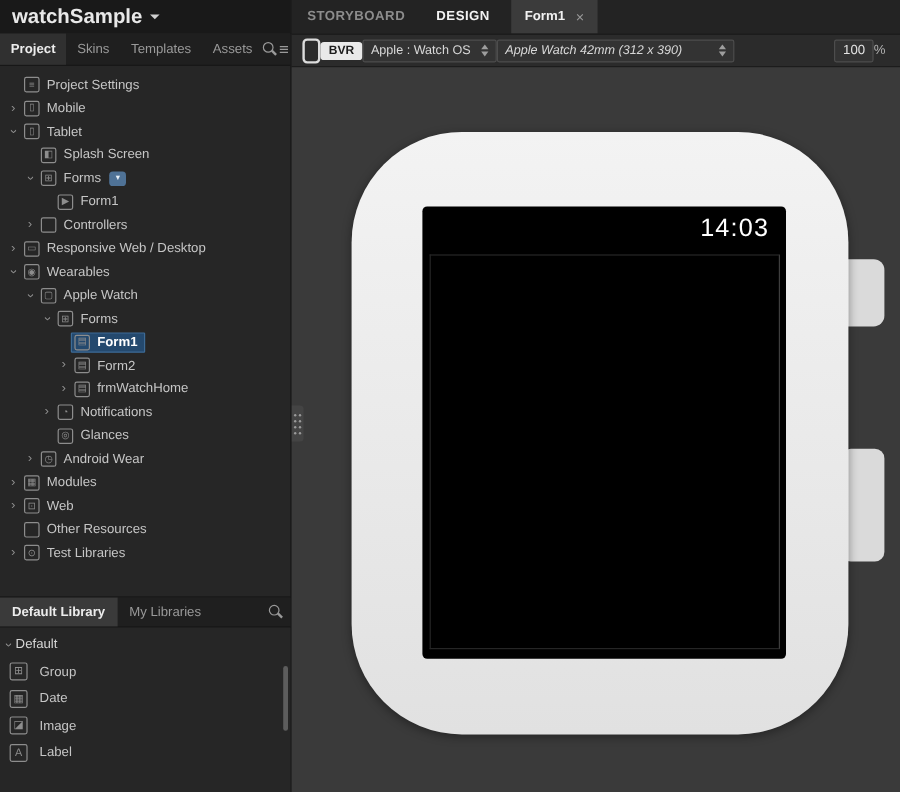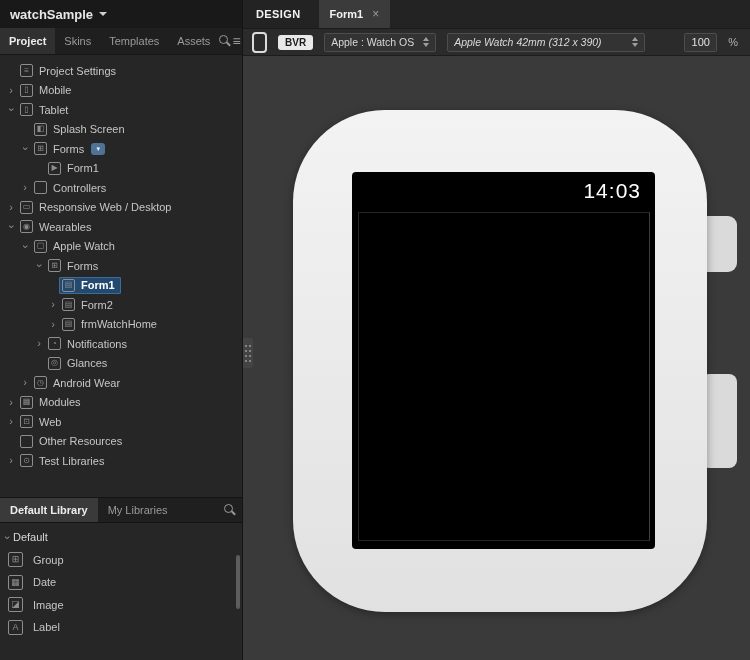--- a/index.html
+++ b/index.html
@@ -2,21 +2,21 @@
 <html><head>
 <meta charset="utf-8">
 <style>
   * { box-sizing: border-box; margin: 0; padding: 0; }
   html,body { width:750px; height:660px; overflow:hidden; }
   body { font-family:"Liberation Sans", sans-serif; background:#1e1e1e; color:#c6c6c6; font-size:11px; }
   .app { display:flex; width:750px; height:660px; }
 
   
   .sidebar { width:243px; flex:none; display:flex; flex-direction:column; background:#262626; border-right:1px solid #141414; }
-  .project-header { height:28px; flex:none; background:#191919; display:flex; align-items:center; gap:6px; padding:0 10px; color:#e8e8e8; font-weight:bold; font-size:13px; }
+  .project-header { height:28px; flex:none; background:#191919; display:flex; align-items:center; gap:6px; padding:0 10px; color:#e8e8e8; font-weight:bold; font-size:17px; }
   .caret-down { width:0; height:0; border-left:4px solid transparent; border-right:4px solid transparent; border-top:4px solid #cfcfcf; }
   .side-tabs { height:27px; flex:none; background:#1f1f1f; border-bottom:1px solid #171717; display:flex; align-items:stretch; }
   .side-tab { display:flex; align-items:center; padding:0 9px; color:#9a9a9a; cursor:default; }
   .side-tab.active { background:#303030; color:#ececec; font-weight:bold; }
   .side-tabs .spacer { flex:1; }
   .icon-btn { width:24px; display:flex; align-items:center; justify-content:center; color:#9a9a9a; }
   .search-icon { position:relative; width:12px; height:12px; }
   .search-icon::before { content:''; position:absolute; left:0; top:0; width:7px; height:7px; border:1.5px solid #9a9a9a; border-radius:50%; }
   .search-icon::after { content:''; position:absolute; left:7px; top:8px; width:5px; height:1.5px; background:#9a9a9a; transform:rotate(45deg); }
   .hamburger { font-size:14px; color:#9a9a9a; line-height:1; }
@@ -46,21 +46,21 @@
   .lib-scrollbar { position:absolute; right:2px; top:32px; width:4px; height:54px; background:#5d5d5d; border-radius:2px; }
 
   
   .main { flex:1; display:flex; flex-direction:column; min-width:0; }
   .doc-tabbar { height:28px; flex:none; background:#232323; display:flex; align-items:stretch; }
   .mode-tab { display:flex; align-items:center; padding:0 13px; color:#8c8c8c; font-weight:bold; letter-spacing:0.4px; }
   .mode-tab.active { color:#f2f2f2; }
   .doc-tab { display:flex; align-items:center; gap:9px; padding:0 11px; margin-left:5px; background:#3b3b3b; color:#f2f2f2; font-weight:bold; }
   .doc-tab .close { color:#9a9a9a; font-weight:normal; font-size:12px; line-height:1; }
 
-  .toolbar { height:28px; flex:none; background:#2b2b2b; border-top:1px solid #1a1a1a; border-bottom:1px solid #1c1c1c; display:flex; align-items:center; gap:11px; padding:0 12px 0 9px; }
+  .toolbar { height:28px; flex:none; background:#2b2b2b; border-top:1px solid #1a1a1a; border-bottom:1px solid #1c1c1c; display:flex; align-items:center; padding:0 12px 0 9px; }
   .device-icon { width:15px; height:21px; border:2px solid #dcdcdc; border-radius:4px; flex:none; }
   .bvr { background:#e9e9e9; color:#1c1c1c; font-weight:bold; font-size:10px; padding:2px 7px; border-radius:3px; flex:none; }
   .select { height:19px; background:#333333; border:1px solid #4d4d4d; border-radius:2px; display:flex; align-items:center; padding:0 6px; font-size:10.5px; color:#d8d8d8; flex:none; }
   .sel-platform { width:112px; }
   .sel-device { width:198px;font-style:italic; }
   .arrows { margin-left:auto; display:flex; flex-direction:column; gap:2px; padding-left:6px; }
   .arrows .up { width:0; height:0; border-left:3px solid transparent; border-right:3px solid transparent; border-bottom:4px solid #9e9e9e; }
   .arrows .dn { width:0; height:0; border-left:3px solid transparent; border-right:3px solid transparent; border-top:4px solid #9e9e9e; }
   .tb-spacer { flex:1; }
   .zoom-box { width:33px; height:19px; background:#333333; border:1px solid #4d4d4d; border-radius:2px; display:flex; align-items:center; justify-content:center; color:#e2e2e2; flex:none; }
@@ -286,20 +286,21 @@
               <span>Label</span>
             </div>
           </div>
         <div class="lib-scrollbar"></div>
       </div>
     </div>
   </div>
 
   <div class="main">
     <div class="doc-tabbar">
+      <span class="mode-tab">STORYBOARD</span>
       <span class="mode-tab active">DESIGN</span>
       <span class="doc-tab">
         <span>Form1</span>
         <span class="close">×</span>
       </span>
     </div>
 
     <div class="toolbar">
       <span class="device-icon"></span>
       <span class="bvr">BVR</span>

